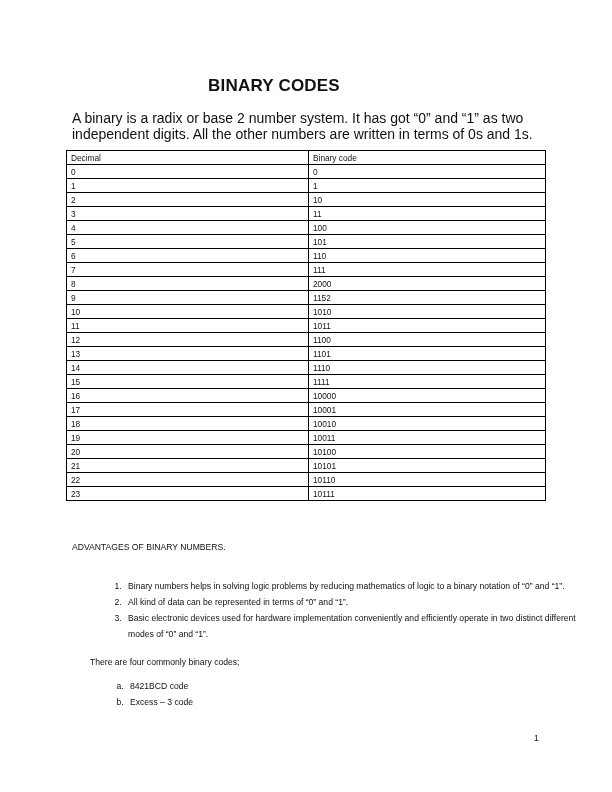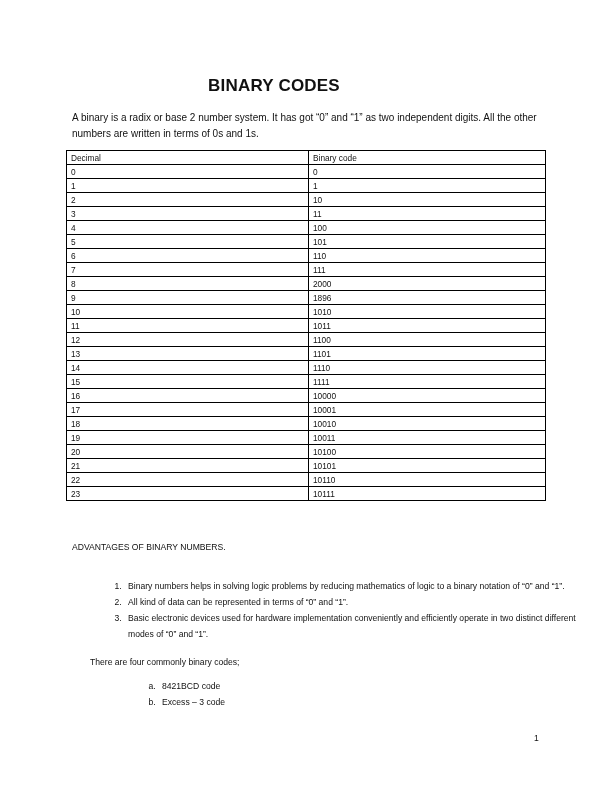--- a/index.html
+++ b/index.html
@@ -1,34 +1,34 @@
 <!DOCTYPE html>
 <html><head>
 <meta charset="utf-8">
 <style>
   html, body { margin: 0; padding: 0; background: #ffffff; }
   body { width: 612px; height: 792px; position: relative; overflow: hidden;
          font-family: "Liberation Sans", sans-serif; color: #111; }
   .title { position: absolute; top: 76px; left: 0; width: 548px; text-align: center;
            font-weight: bold; font-size: 17px; letter-spacing: 0.2px; }
   .intro { position: absolute; top: 110px; left: 72px; width: 470px;
-           font-size: 10px; line-height: 16px; }
+           font-size: 14px; line-height: 16px; }
   table.codes { position: absolute; top: 150px; left: 66px; width: 480px;
                 border-collapse: collapse; font-size: 8.3px; }
   table.codes td, table.codes th { border: 1px solid #000; height: 13px; padding: 0 0 0 4px;
                 font-weight: normal; text-align: left; line-height: 12px; }
   table.codes .c1 { width: 237px; }
   .adv-head { position: absolute; top: 542px; left: 72px; font-size: 8.6px; }
   ol.adv { position: absolute; top: 562px; left: 90px; width: 460px; margin: 16px;
            padding-left: 18px; font-size: 8.6px; line-height: 16px; }
   ol.adv li { padding-left: 4px; }
   .four { position: absolute; top: 657px; left: 90px; font-size: 8.6px; }
   ol.codes-list { position: absolute; top: 678px; left: 108px; margin: 0; padding-left: 18px;
                   list-style-type: lower-alpha; font-size: 8.6px; line-height: 16px; }
-  ol.codes-list li { padding-left: 4px; margin-left: 32px; }
+  ol.codes-list li { padding-left: 4px; }
   .page-num { position: absolute; top: 733px; left: 534px; font-size: 8.6px; }
 </style>
 </head>
 <body>
 
 <div class="title">BINARY CODES</div>
 <div class="intro">A binary is a radix or base 2 number system. It has got “0” and “1” as two independent digits. All the other numbers are written in terms of 0s and 1s.</div>
 
 <table class="codes">
   <thead>
@@ -69,21 +69,21 @@
       <tr>
         <td class="c1">7</td>
         <td>111</td>
       </tr>
       <tr>
         <td class="c1">8</td>
         <td>2000</td>
       </tr>
       <tr>
         <td class="c1">9</td>
-        <td>1896</td>
+        <td>1152</td>
       </tr>
       <tr>
         <td class="c1">10</td>
         <td>1010</td>
       </tr>
       <tr>
         <td class="c1">11</td>
         <td>1011</td>
       </tr>
       <tr>

